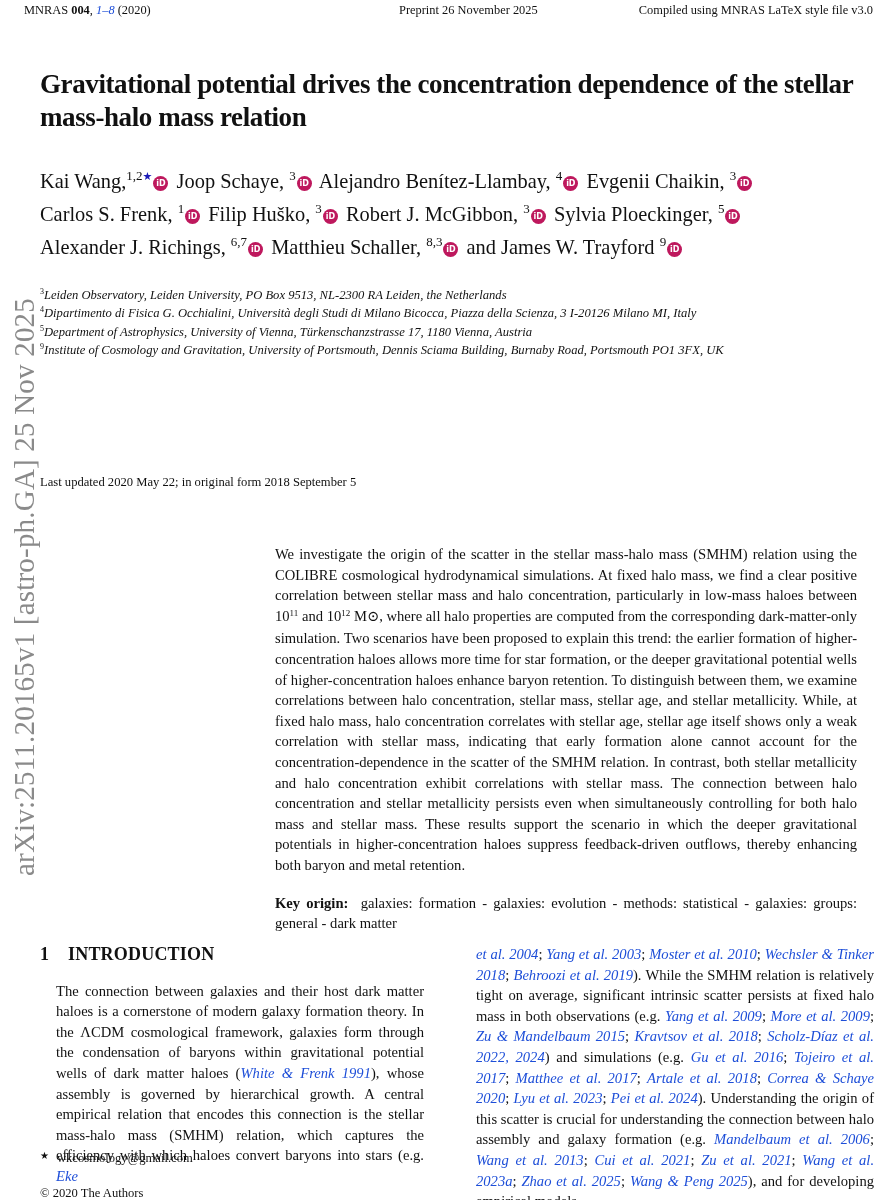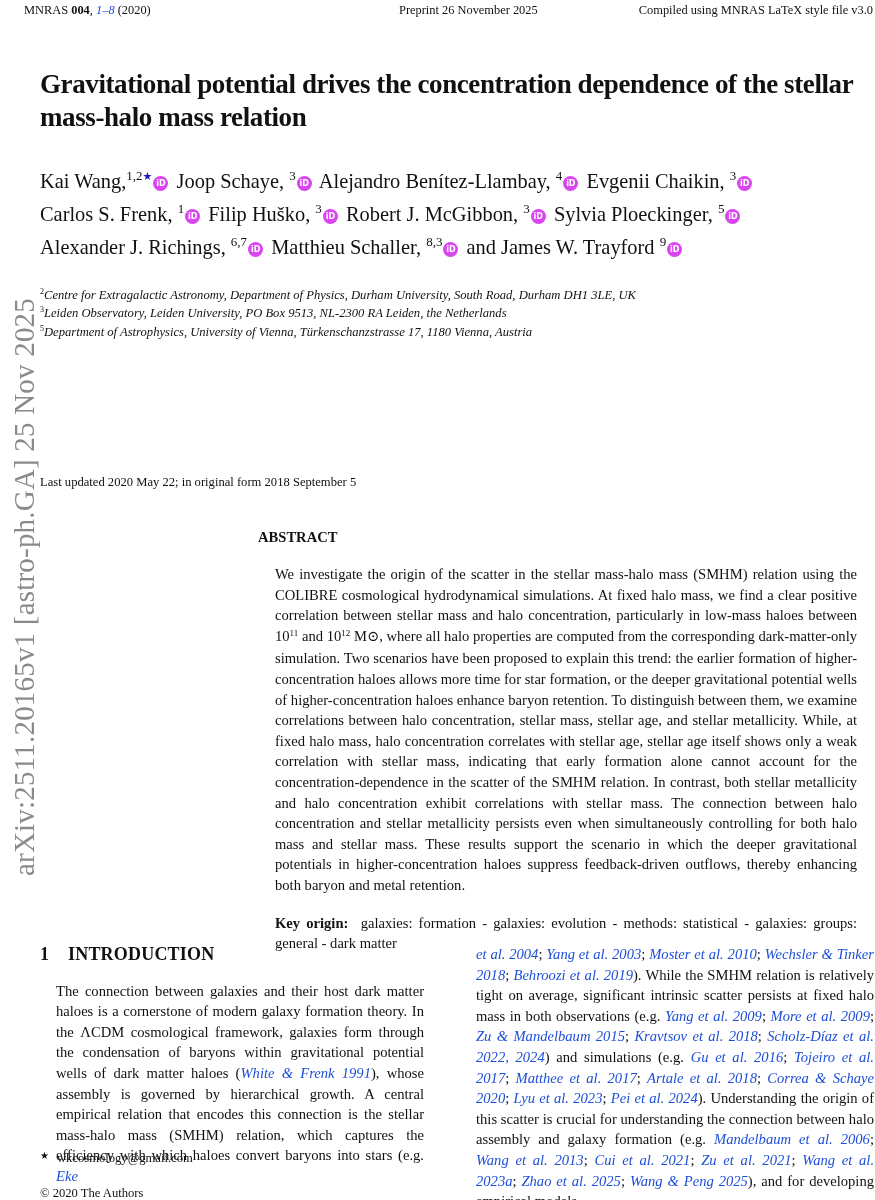--- a/index.html
+++ b/index.html
@@ -18,21 +18,21 @@
     left: 40px; top: 68px; width: 820px;
     font-size: 27px; font-weight: bold; line-height: 33px; letter-spacing: -0.4px;
   }
   .authors {
     left: 40px; top: 166px; width: 830px;
     font-size: 20.4px; line-height: 30px;
   }
   .authors sup { font-size: 13px; vertical-align: 0; position: relative; top: -8px; }
   .orcid {
     display: inline-block; width: 15px; height: 15px; border-radius: 50%;
-    background: #d946ef; color: #fff; font-family: "DejaVu Sans", sans-serif;
+    background: #be185d; color: #fff; font-family: "DejaVu Sans", sans-serif;
     font-size: 8px; font-weight: bold; line-height: 15px; text-align: center;
     vertical-align: 2px; margin: 0 3px 0 1px;
   }
   .star { color: #1a1ab8; font-size: 11px; position: relative; top: -8px; }
   .affils {
     left: 40px; top: 287px; width: 820px;
     font-size: 12.6px; font-style: italic; line-height: 16.3px;
   }
   .affils sup { font-size: 8px; font-style: normal; position: relative; top: -5px; vertical-align: 0; }
   .arxiv {
@@ -74,31 +74,31 @@
   <span class="l"><span>MNRAS</span> <b>004</b>, <span class="link">1–8</span> <span>(2020)</span></span>
   <span class="c">Preprint 26 November 2025</span>
   <span class="r">Compiled using MNRAS LaTeX style file v3.0</span>
 </div>
 
 <div class="abs title">Gravitational potential drives the concentration dependence of the stellar mass-halo mass relation</div>
 
 <div class="abs authors" id="authors"><span><span>Kai Wang,</span><sup>1,2</sup><span class="star">★</span><span class="orcid">iD</span></span> <span><span>Joop Schaye,</span> <sup>3</sup><span class="orcid">iD</span></span> <span><span>Alejandro Benítez-Llambay,</span> <sup>4</sup><span class="orcid">iD</span></span> <span><span>Evgenii Chaikin,</span> <sup>3</sup><span class="orcid">iD</span></span> <br><span><span>Carlos S. Frenk,</span> <sup>1</sup><span class="orcid">iD</span></span> <span><span>Filip Huško,</span> <sup>3</sup><span class="orcid">iD</span></span> <span><span>Robert J. McGibbon,</span> <sup>3</sup><span class="orcid">iD</span></span> <span><span>Sylvia Ploeckinger,</span> <sup>5</sup><span class="orcid">iD</span></span> <br><span><span>Alexander J. Richings,</span> <sup>6,7</sup><span class="orcid">iD</span></span> <span><span>Matthieu Schaller,</span> <sup>8,3</sup><span class="orcid">iD</span></span> <span><span>and James W. Trayford</span> <sup>9</sup><span class="orcid">iD</span></span> </div>
 
 <div class="abs affils" id="affils">
-    <div><sup>2</sup><span>Centre for Extragalactic Astronomy, Department of Physics, Durham University, South Road, Durham DH1 3LE, UK</span></div>
     <div><sup>3</sup><span>Leiden Observatory, Leiden University, PO Box 9513, NL-2300 RA Leiden, the Netherlands</span></div>
+    <div><sup>4</sup><span>Dipartimento di Fisica G. Occhialini, Università degli Studi di Milano Bicocca, Piazza della Scienza, 3 I-20126 Milano MI, Italy</span></div>
     <div><sup>5</sup><span>Department of Astrophysics, University of Vienna, Türkenschanzstrasse 17, 1180 Vienna, Austria</span></div>
+    <div><sup>9</sup><span>Institute of Cosmology and Gravitation, University of Portsmouth, Dennis Sciama Building, Burnaby Road, Portsmouth PO1 3FX, UK</span></div>
   </div>
 
 <div class="abs arxiv">arXiv:2511.20165v1  [astro-ph.GA]  25 Nov 2025</div>
 
 <div class="abs updated">Last updated 2020 May 22; in original form 2018 September 5</div>
 
 <div class="abs abstract">
-  <h3>ABSTRACT</h3>
   <p><span>We investigate the origin of the scatter in the stellar mass-halo mass (SMHM) relation using the COLIBRE cosmological hydrodynamical simulations. At fixed halo mass, we find a clear positive correlation between stellar mass and halo concentration, particularly in low-mass haloes between 10</span><sup>11</sup><span> and 10</span><sup>12</sup><span> M⊙, where all halo properties are computed from the corresponding dark-matter-only simulation. Two scenarios have been proposed to explain this trend: the earlier formation of higher-concentration haloes allows more time for star formation, or the deeper gravitational potential wells of higher-concentration haloes enhance baryon retention. To distinguish between them, we examine correlations between halo concentration, stellar mass, stellar age, and stellar metallicity. While, at fixed halo mass, halo concentration correlates with stellar age, stellar age itself shows only a weak correlation with stellar mass, indicating that early formation alone cannot account for the concentration-dependence in the scatter of the SMHM relation. In contrast, both stellar metallicity and halo concentration exhibit correlations with stellar mass. The connection between halo concentration and stellar metallicity persists even when simultaneously controlling for both halo mass and stellar mass. These results support the scenario in which the deeper gravitational potentials in higher-concentration haloes suppress feedback-driven outflows, thereby enhancing both baryon and metal retention.</span></p>
   <p class="keywords"><b>Key origin:</b>&nbsp; <span>galaxies: formation - galaxies: evolution - methods: statistical - galaxies: groups: general - dark matter</span></p>
 </div>
 
 <div class="abs col-left">
   <h2><span class="num">1</span><span>INTRODUCTION</span></h2>
   <p><span>The connection between galaxies and their host dark matter haloes is a cornerstone of modern galaxy formation theory. In the ΛCDM cosmological framework, galaxies form through the condensation of baryons within gravitational potential wells of dark matter haloes (</span><span class="link">White &amp; Frenk 1991</span><span>), whose assembly is governed by hierarchical growth. A central empirical relation that encodes this connection is the stellar mass-halo mass (SMHM) relation, which captures the efficiency with which haloes convert baryons into stars (e.g. </span><span class="link">Eke</span></p>
 </div>
 
 <div class="abs col-right">

